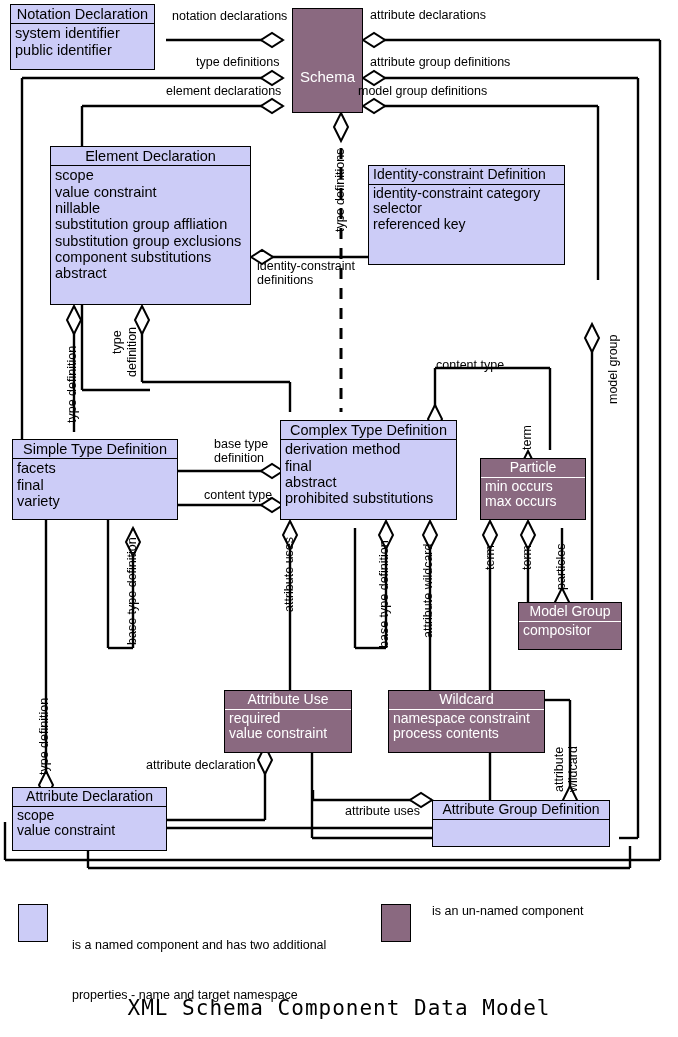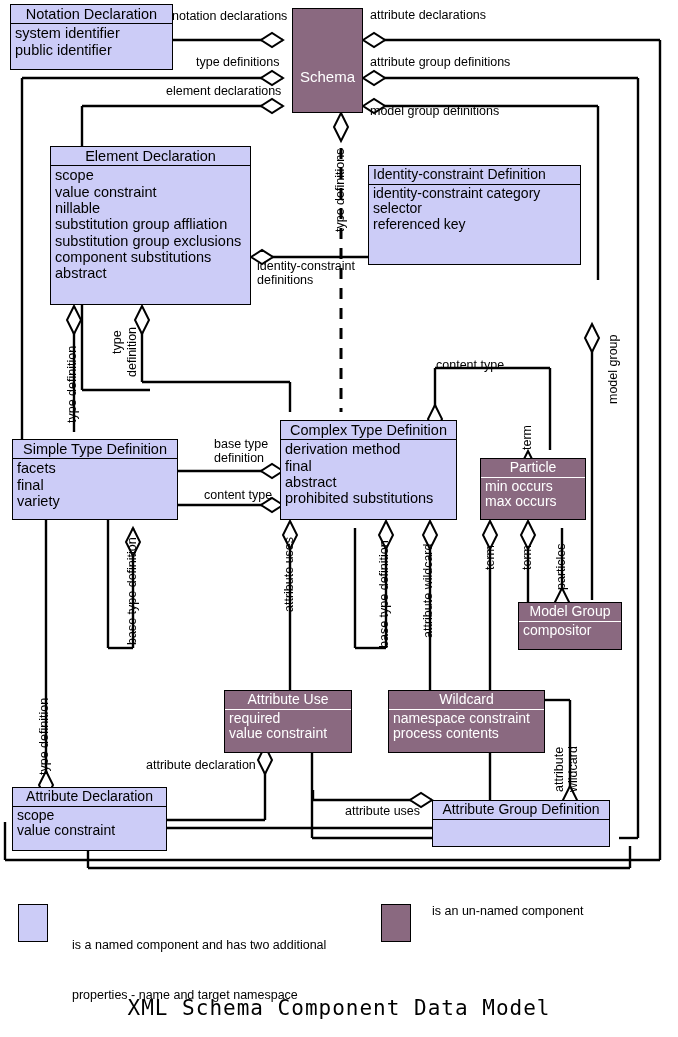--- a/index.html
+++ b/index.html
@@ -147,21 +147,21 @@
       <polygon points="528,451 535,465 528,479 521,465"></polygon>
       <polygon points="490,521 497,535 490,549 483,535"></polygon>
       <polygon points="528,521 535,535 528,549 521,535"></polygon>
       <polygon points="562,588 569,602 562,616 555,602"></polygon>
       <polygon points="265,746 272,760 265,774 258,760"></polygon>
       <polygon points="570,786 577,800 570,814 563,800"></polygon>
       <polygon points="432,800 421,793 410,800 421,807"></polygon>
     </g>
   </svg>
 
-  <div class="node named" style="left:10px;top:4px;width:163px;height:66px;font-size:14.5px;">
+  <div class="node named" style="left:10px;top:4px;width:145px;height:66px;font-size:14.5px;">
     <div class="hdr">Notation Declaration</div>
     <div class="body">
       <div>system identifier</div>
       <div>public identifier</div>
     </div>
   </div>
 
   <div class="node unnamed" style="left:292px;top:8px;width:71px;height:105px;font-size:15px;border-bottom:1.5px solid #000;">
     <div class="hdr" style="border-bottom:none;padding-top:60px;">Schema</div>
   </div>
@@ -172,21 +172,21 @@
       <div>scope</div>
       <div>value constraint</div>
       <div>nillable</div>
       <div>substitution group affliation</div>
       <div>substitution group exclusions</div>
       <div>component substitutions</div>
       <div>abstract</div>
     </div>
   </div>
 
-  <div class="node named" style="left:368px;top:165px;width:213px;height:100px;font-size:14px;">
+  <div class="node named" style="left:368px;top:165px;width:197px;height:100px;font-size:14px;">
     <div class="hdr" style="text-align:left;">Identity-constraint Definition</div>
     <div class="body">
       <div>identity-constraint category</div>
       <div>selector</div>
       <div>referenced key</div>
     </div>
   </div>
 
 
   <div class="node named" style="left:12px;top:439px;width:166px;height:81px;font-size:14.5px;">
@@ -250,21 +250,21 @@
   <div class="node named" style="left:432px;top:800px;width:178px;height:47px;font-size:14px;">
     <div class="hdr">Attribute Group Definition</div>
     <div class="body" style="height:24px;"></div>
   </div>
 
   <div class="elabel" style="left:172px;top:10px;font-size:12.5px;">notation declarations</div>
   <div class="elabel" style="left:196px;top:56px;font-size:12.5px;">type definitions</div>
   <div class="elabel" style="left:166px;top:85px;font-size:12.5px;">element declarations</div>
   <div class="elabel" style="left:370px;top:9px;font-size:12.5px;">attribute declarations</div>
   <div class="elabel" style="left:370px;top:56px;font-size:12.5px;">attribute group definitions</div>
-  <div class="elabel" style="left:370px;top:85px;font-size:12.5px;margin-top:20px;">model group definitions</div>
+  <div class="elabel" style="left:358px;top:85px;font-size:12.5px;">model group definitions</div>
 
   <div class="elabel" style="left:257px;top:260px;font-size:12.5px;">identity-constraint</div>
   <div class="elabel" style="left:257px;top:274px;font-size:12.5px;">definitions</div>
 
   <div class="elabel" style="left:214px;top:438px;font-size:12.5px;">base type</div>
   <div class="elabel" style="left:214px;top:452px;font-size:12.5px;">definition</div>
   <div class="elabel" style="left:204px;top:489px;font-size:12.5px;">content type</div>
   <div class="elabel" style="left:436px;top:359px;font-size:12.5px;">content type</div>
 
   <div class="elabel" style="left:146px;top:759px;font-size:12.5px;">attribute declaration</div>

